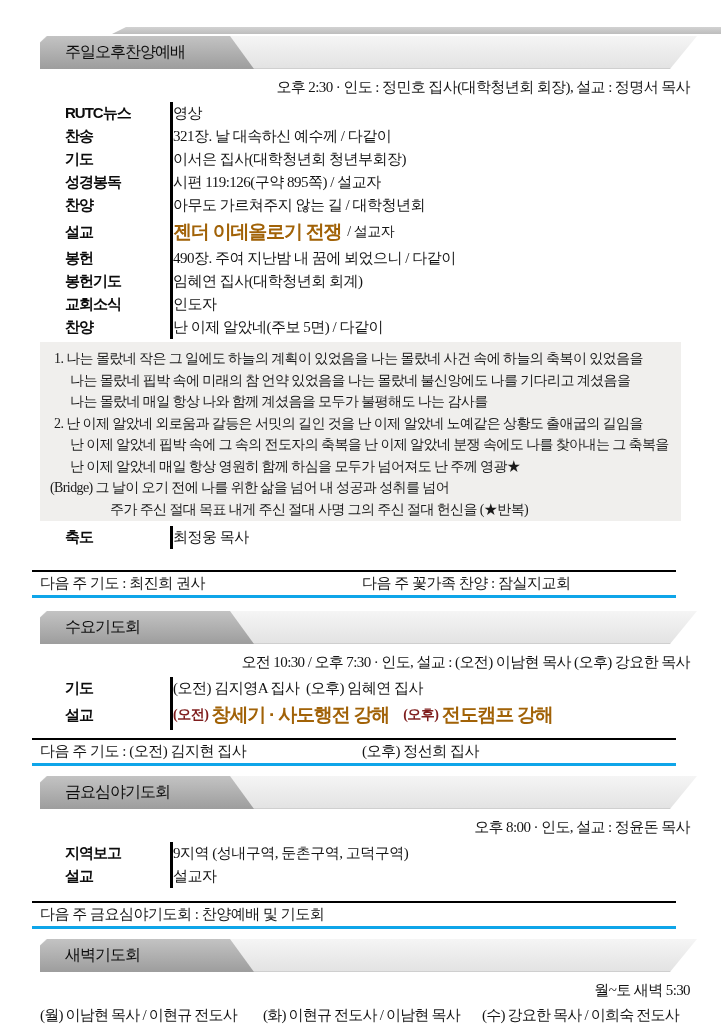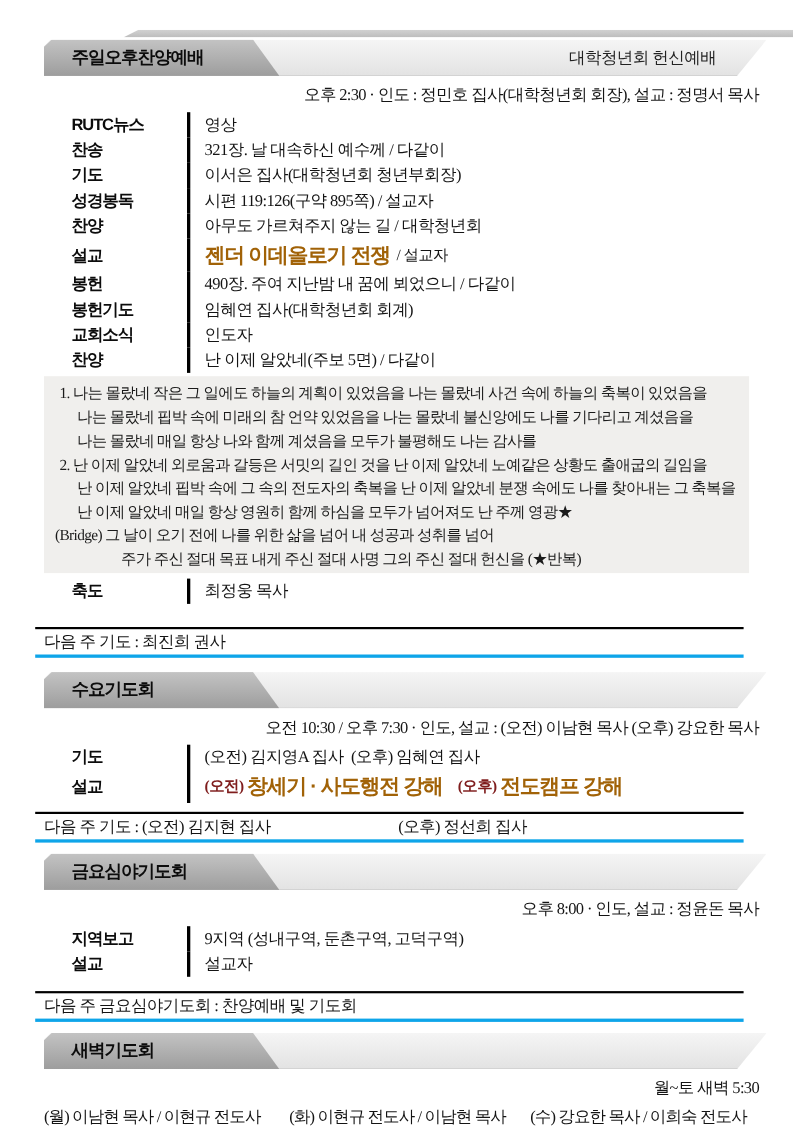--- a/index.html
+++ b/index.html
@@ -28,21 +28,21 @@
     border-bottom:1px solid #cfcfcf;
   }
   .banner-tab{
     position:absolute;left:0;top:0;bottom:0;width:214px;
     background:linear-gradient(180deg,#c3c3c3,#9d9d9d);
     clip-path:polygon(0 20%,7px 0,calc(100% - 24px) 0,100% 100%,0 100%);
     display:flex;align-items:center;padding-left:25px;box-sizing:border-box;
   }
   .banner-title{
     font-family:"Liberation Sans",sans-serif;
-    font-weight:bold;font-size:16px;letter-spacing:-1px;color:#0c0c0c;
+    font-weight:normal;font-size:16px;letter-spacing:-1px;color:#0c0c0c;
   }
   .banner-right{
     position:absolute;right:46px;top:0;height:100%;
     display:flex;align-items:center;
     font-size:15px;letter-spacing:-0.5px;color:#222;
   }
 
   
   .info-line{
     text-align:right;margin:9px 31px 0 0;
@@ -54,21 +54,21 @@
   
   .otable{margin:5px 30px 0 65px;}
   .orow{display:flex;min-height:23px;}
   .orow .label{
     width:105px;flex:none;
     font-family:"Liberation Sans",sans-serif;
     font-weight:bold;font-size:15px;letter-spacing:-1px;
     display:flex;align-items:center;color:#0c0c0c;
   }
   .orow .content{
-    flex:1;border-left:3px solid #000;padding-left:13px;
+    flex:1;border-left:3px solid #000;
     font-size:15px;letter-spacing:-0.5px;color:#141414;
     display:flex;align-items:center;white-space:pre-wrap;
   }
   .orow.tall{min-height:30px;}
   .big-title{
     font-family:"Liberation Sans",sans-serif;
     font-weight:bold;font-size:19px;letter-spacing:-1.2px;color:#a16207;
   }
   .small-after{font-size:14px;margin-left:6px;}
   .paren-tag{font-size:14px;color:#7f1d1d;font-weight:bold;}
@@ -113,21 +113,20 @@
 <div class="page">
   <div class="top-strip"></div>
 
   <div class="flow">
 
     <div class="banner">
       <div class="banner-bg"></div>
       <div class="banner-tab">
         <span class="banner-title">주일오후찬양예배</span>
       </div>
-      <span class="banner-right">대학청년회 헌신예배</span>
     </div>
 
     <div class="info-line">오후 2:30 · 인도 : 정민호 집사(대학청년회 회장), 설교 : 정명서 목사</div>
 
     <div class="otable">
       <div class="orow">
         <span class="label">RUTC뉴스</span>
         <span class="content">영상</span>
       </div>
       <div class="orow">
@@ -183,20 +182,21 @@
       <div class="orow">
         <span class="label">축도</span>
         <span class="content">최정웅 목사</span>
       </div>
     </div>
 
     <div class="sp21"></div>
 
     <div class="band">
       <span class="bleft">다음 주 기도 : 최진희 권사</span>
+      <span class="bright">다음 주 꽃가족 찬양 : 잠실지교회</span>
     </div>
 
     <div class="sp13"></div>
 
     <div class="banner">
       <div class="banner-bg"></div>
       <div class="banner-tab">
         <span class="banner-title">수요기도회</span>
       </div>
     </div>

